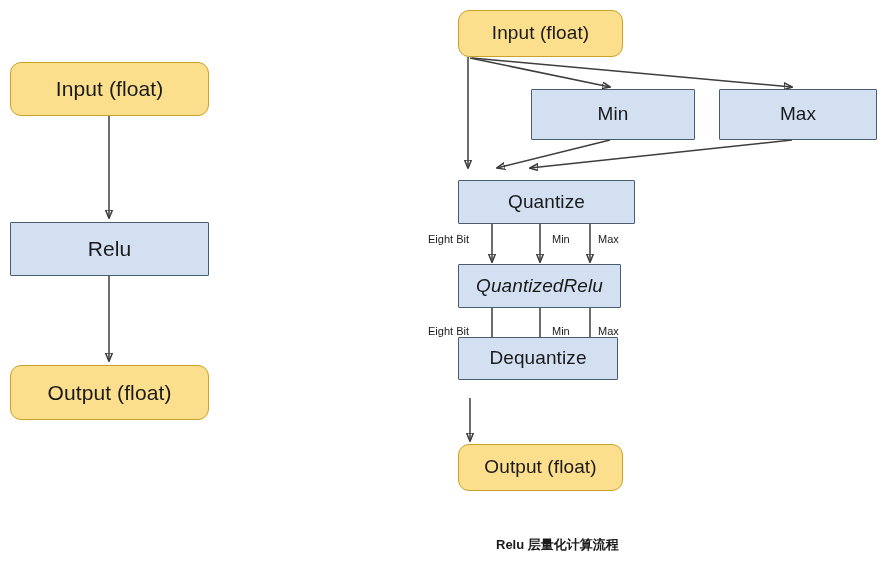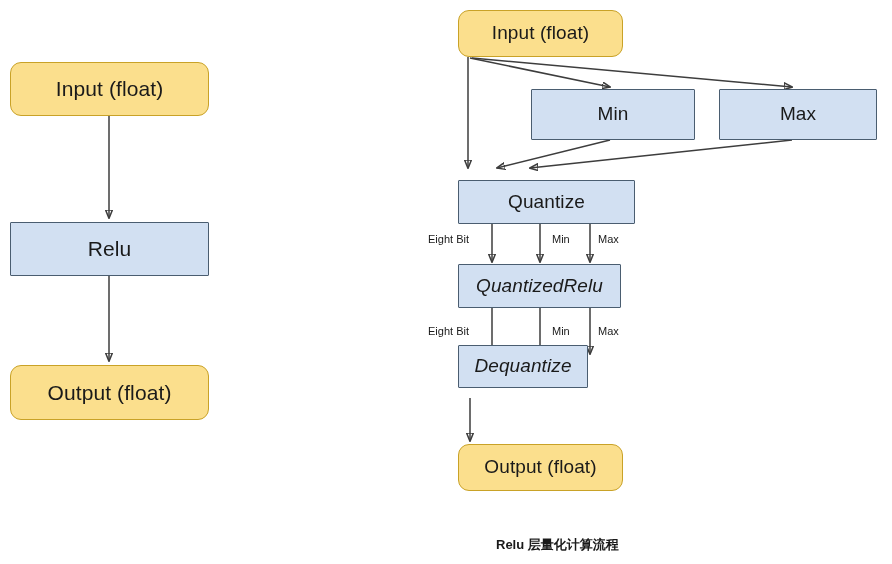--- a/index.html
+++ b/index.html
@@ -136,21 +136,21 @@
   <div class="node node-float" style="left:458px; top:10px; width:165px; height:47px; font-size:19px;">Input (float)</div>
 
   <div class="node node-op" style="left:531px; top:89px; width:164px; height:51px; font-size:19px;">Min</div>
 
   <div class="node node-op" style="left:719px; top:89px; width:158px; height:51px; font-size:19px;">Max</div>
 
   <div class="node node-op" style="left:458px; top:180px; width:177px; height:44px; font-size:19px;">Quantize</div>
 
   <div class="node node-op" style="left:458px; top:264px; width:163px; height:44px; font-size:19px;font-style:italic;">QuantizedRelu</div>
 
-  <div class="node node-op" style="left:458px; top:345px; width:130px; height:43px; font-size:19px;font-style:italic;">Dequantize</div>
+  <div class="node node-op" style="left:458px; top:337px; width:160px; height:43px; font-size:19px;">Dequantize</div>
 
   <div class="node node-float" style="left:458px; top:444px; width:165px; height:47px; font-size:19px;">Output (float)</div>
 
   <div class="edge-label" style="left:428px; top:233px;">Eight Bit</div>
   <div class="edge-label" style="left:552px; top:233px;">Min</div>
   <div class="edge-label" style="left:598px; top:233px;">Max</div>
 
   <div class="edge-label" style="left:428px; top:325px;">Eight Bit</div>
   <div class="edge-label" style="left:552px; top:325px;">Min</div>
   <div class="edge-label" style="left:598px; top:325px;">Max</div>

